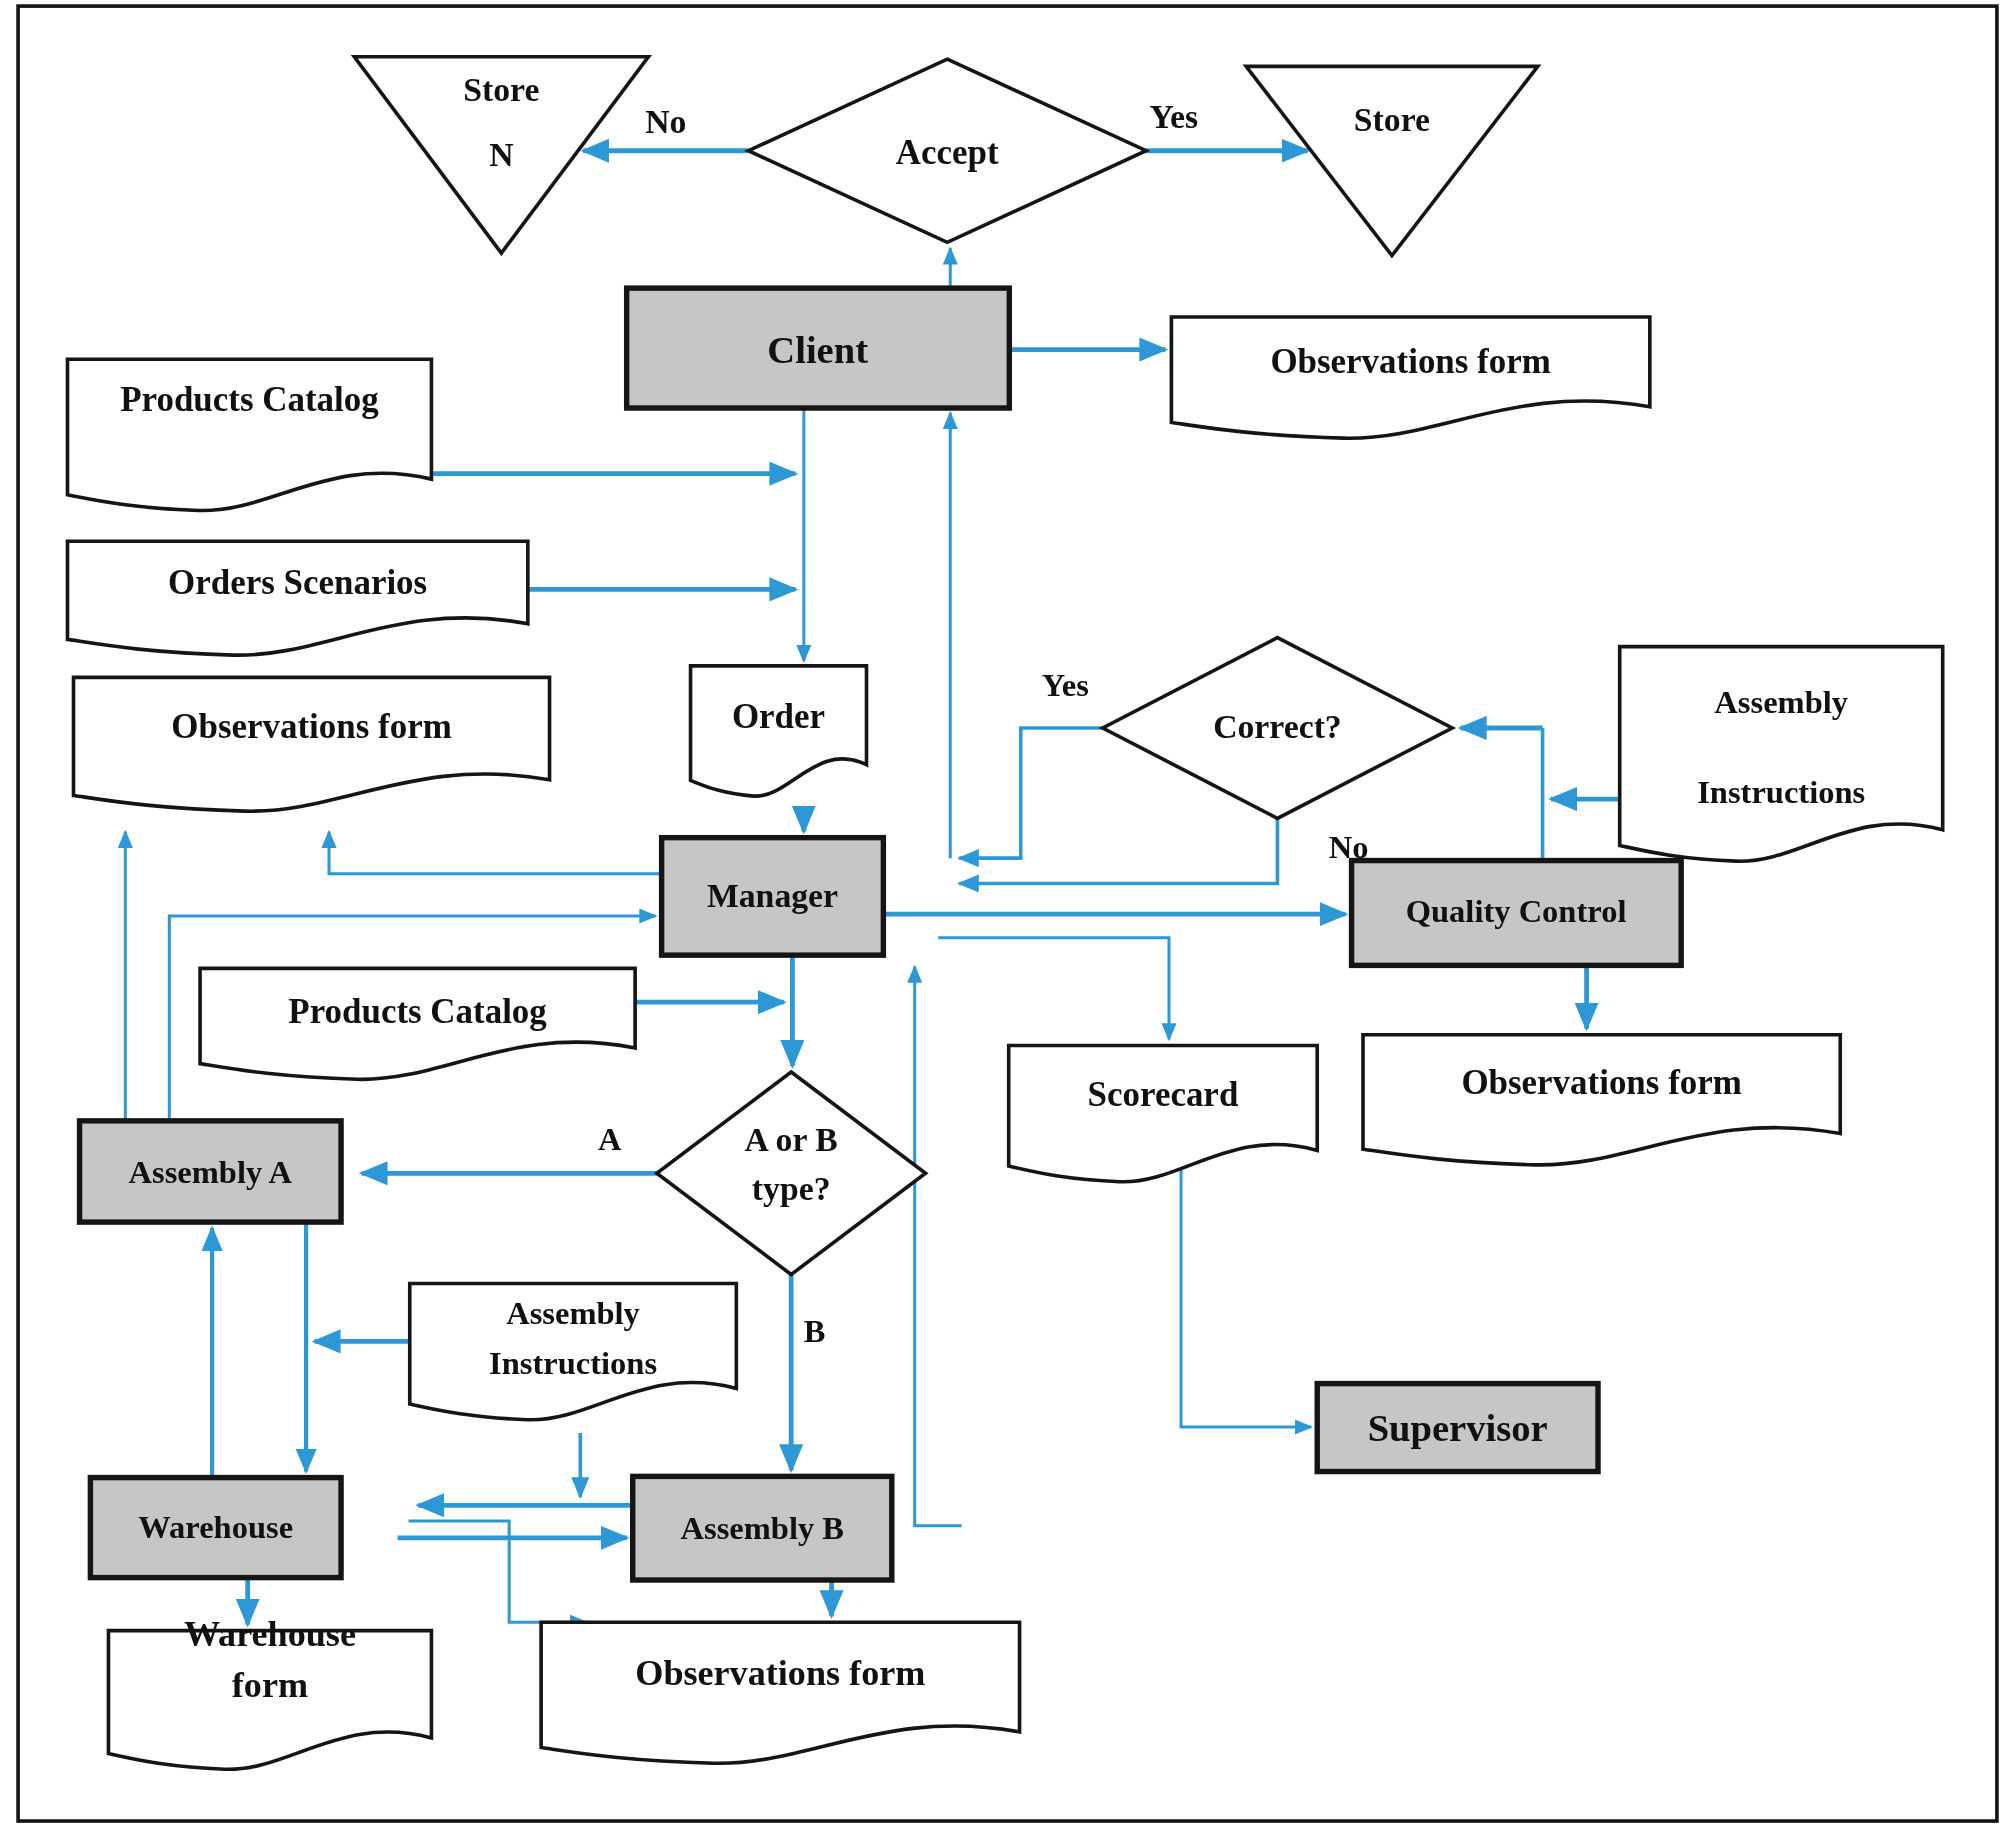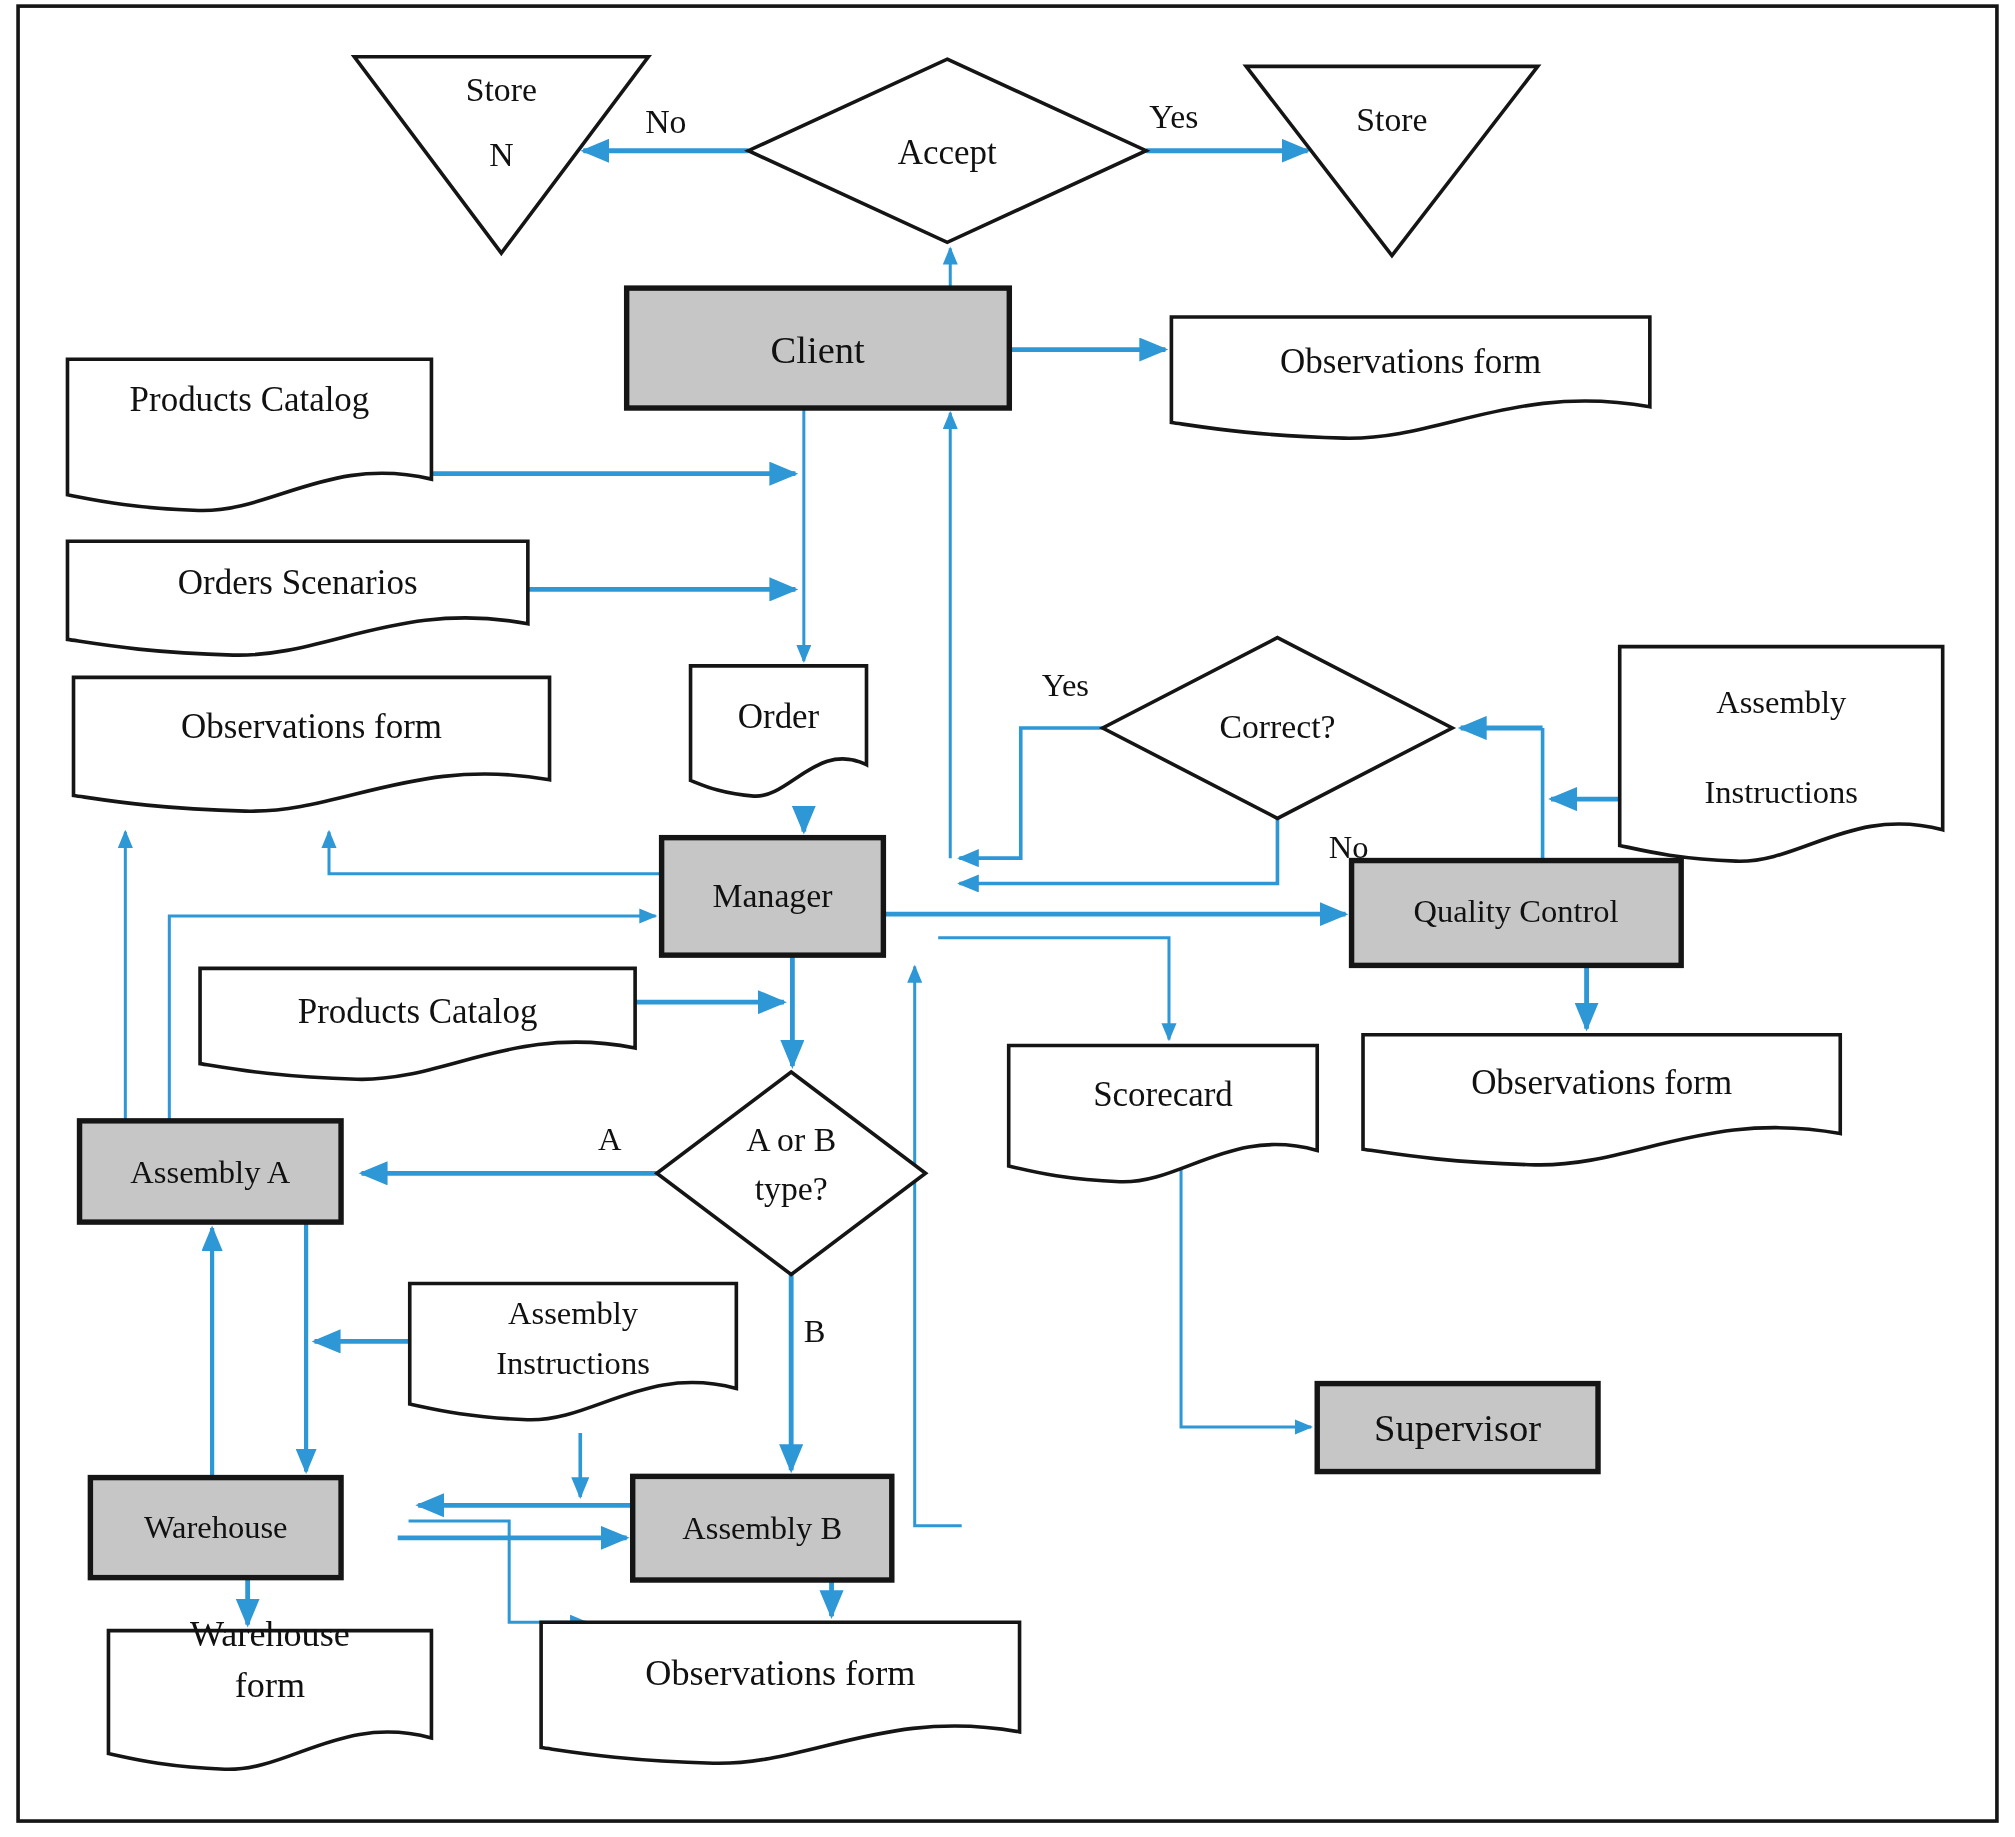--- a/index.html
+++ b/index.html
@@ -1,17 +1,17 @@
 <!DOCTYPE html>
 <html style="font-size:9.6px"><head>
 <meta charset="utf-8">
 <style>
   html,body{margin:0;padding:0;background:#ffffff;}
   body{width:2015px;height:1838px;position:relative;font-family:"Liberation Serif","DejaVu Serif",serif;}
-  #stage{position:absolute;left:0;top:0;width:2015px;height:1322px;}
+  #stage{position:absolute;left:0;top:0;width:2015px;height:1322px;font-weight:bold;}
   svg{display:block;}
   text{fill:#111111;}
 </style>
 </head>
 <body>
 
 <div id="stage">
   <svg id="diagram" width="2015" height="1838" viewBox="0 0 3344 3050" xmlns="http://www.w3.org/2000/svg">
     <defs>
       <marker id="arrowhead" markerWidth="6.2" markerHeight="5" refX="5.4" refY="2.5" orient="auto" markerUnits="strokeWidth">

